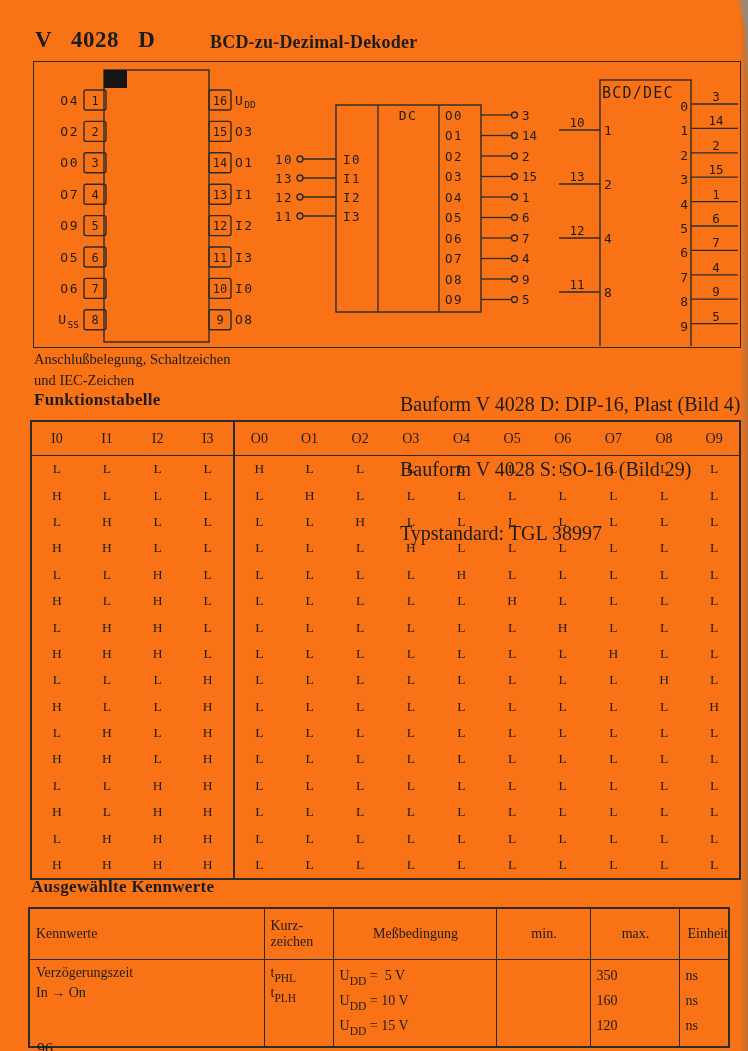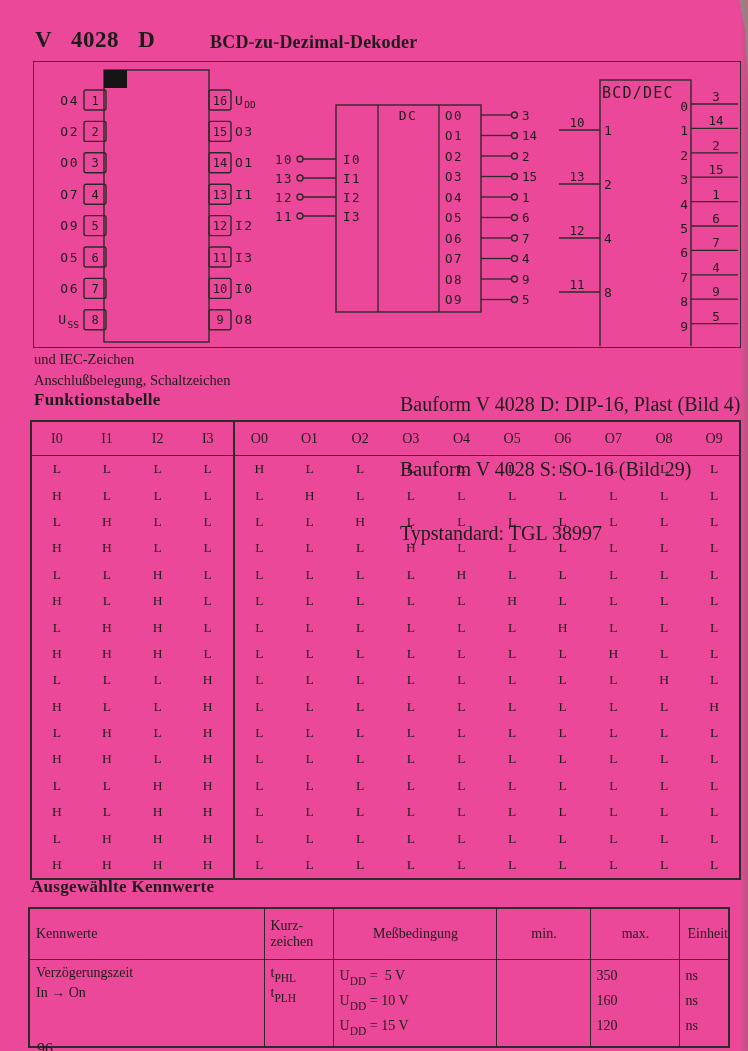--- a/index.html
+++ b/index.html
@@ -1,18 +1,18 @@
 <!DOCTYPE html>
 <html><head>
 <meta charset="utf-8">
 <style>
   html,body{margin:0;padding:0;background:#9a9894;}
   .page{
     position:relative; width:748px; height:1051px; overflow:hidden;
-    background:#ec4899; color:#1c1c1c;
+    background:#f97316; color:#1c1c1c;
     font-family:"Liberation Serif", serif;
   }
   .scan-edge{position:absolute; right:0; top:0; width:9px; height:100%;
     background:linear-gradient(to right, rgba(0,0,0,0), rgba(110,105,95,.40));}
   .scan-corner{position:absolute; right:0; top:0; width:12px; height:85px;
     background:#8f8c84; clip-path:polygon(25% 0,100% 0,100% 100%,75% 35%); opacity:.75;}
 
   
   .t1{position:absolute; left:35px; top:27px; font-size:23px; font-weight:bold; word-spacing:13px; letter-spacing:.5px;}
   .t2{position:absolute; left:210px; top:32px; font-size:18px; font-weight:bold; letter-spacing:.2px;}
@@ -222,22 +222,22 @@
           <line x1="657" y1="237.2" x2="704" y2="237.2" class="wire"></line>
           <text x="682" y="234.2" class="t125 mid">9</text>
           <text x="654" y="268.6" class="t13 end">9</text>
           <line x1="657" y1="261.6" x2="704" y2="261.6" class="wire"></line>
           <text x="682" y="258.6" class="t125 mid">5</text>
         </g>
     </svg>
   </div>
 
   <div class="caption">
+    <div>Anschlußbelegung, Schaltzeichen</div>
     <div>und IEC-Zeichen</div>
-    <div>Anschlußbelegung, Schaltzeichen</div>
   </div>
   <div class="bauform">
     <div>Bauform V 4028 D: DIP-16, Plast (Bild 4)</div>
     <div>Bauform V 4028 S: SO-16 (Bild 29)</div>
     <div>Typstandard: TGL 38997</div>
   </div>
 
   <h2 class="h-funk">Funktionstabelle</h2>
 
   <div class="ftable-wrap">

